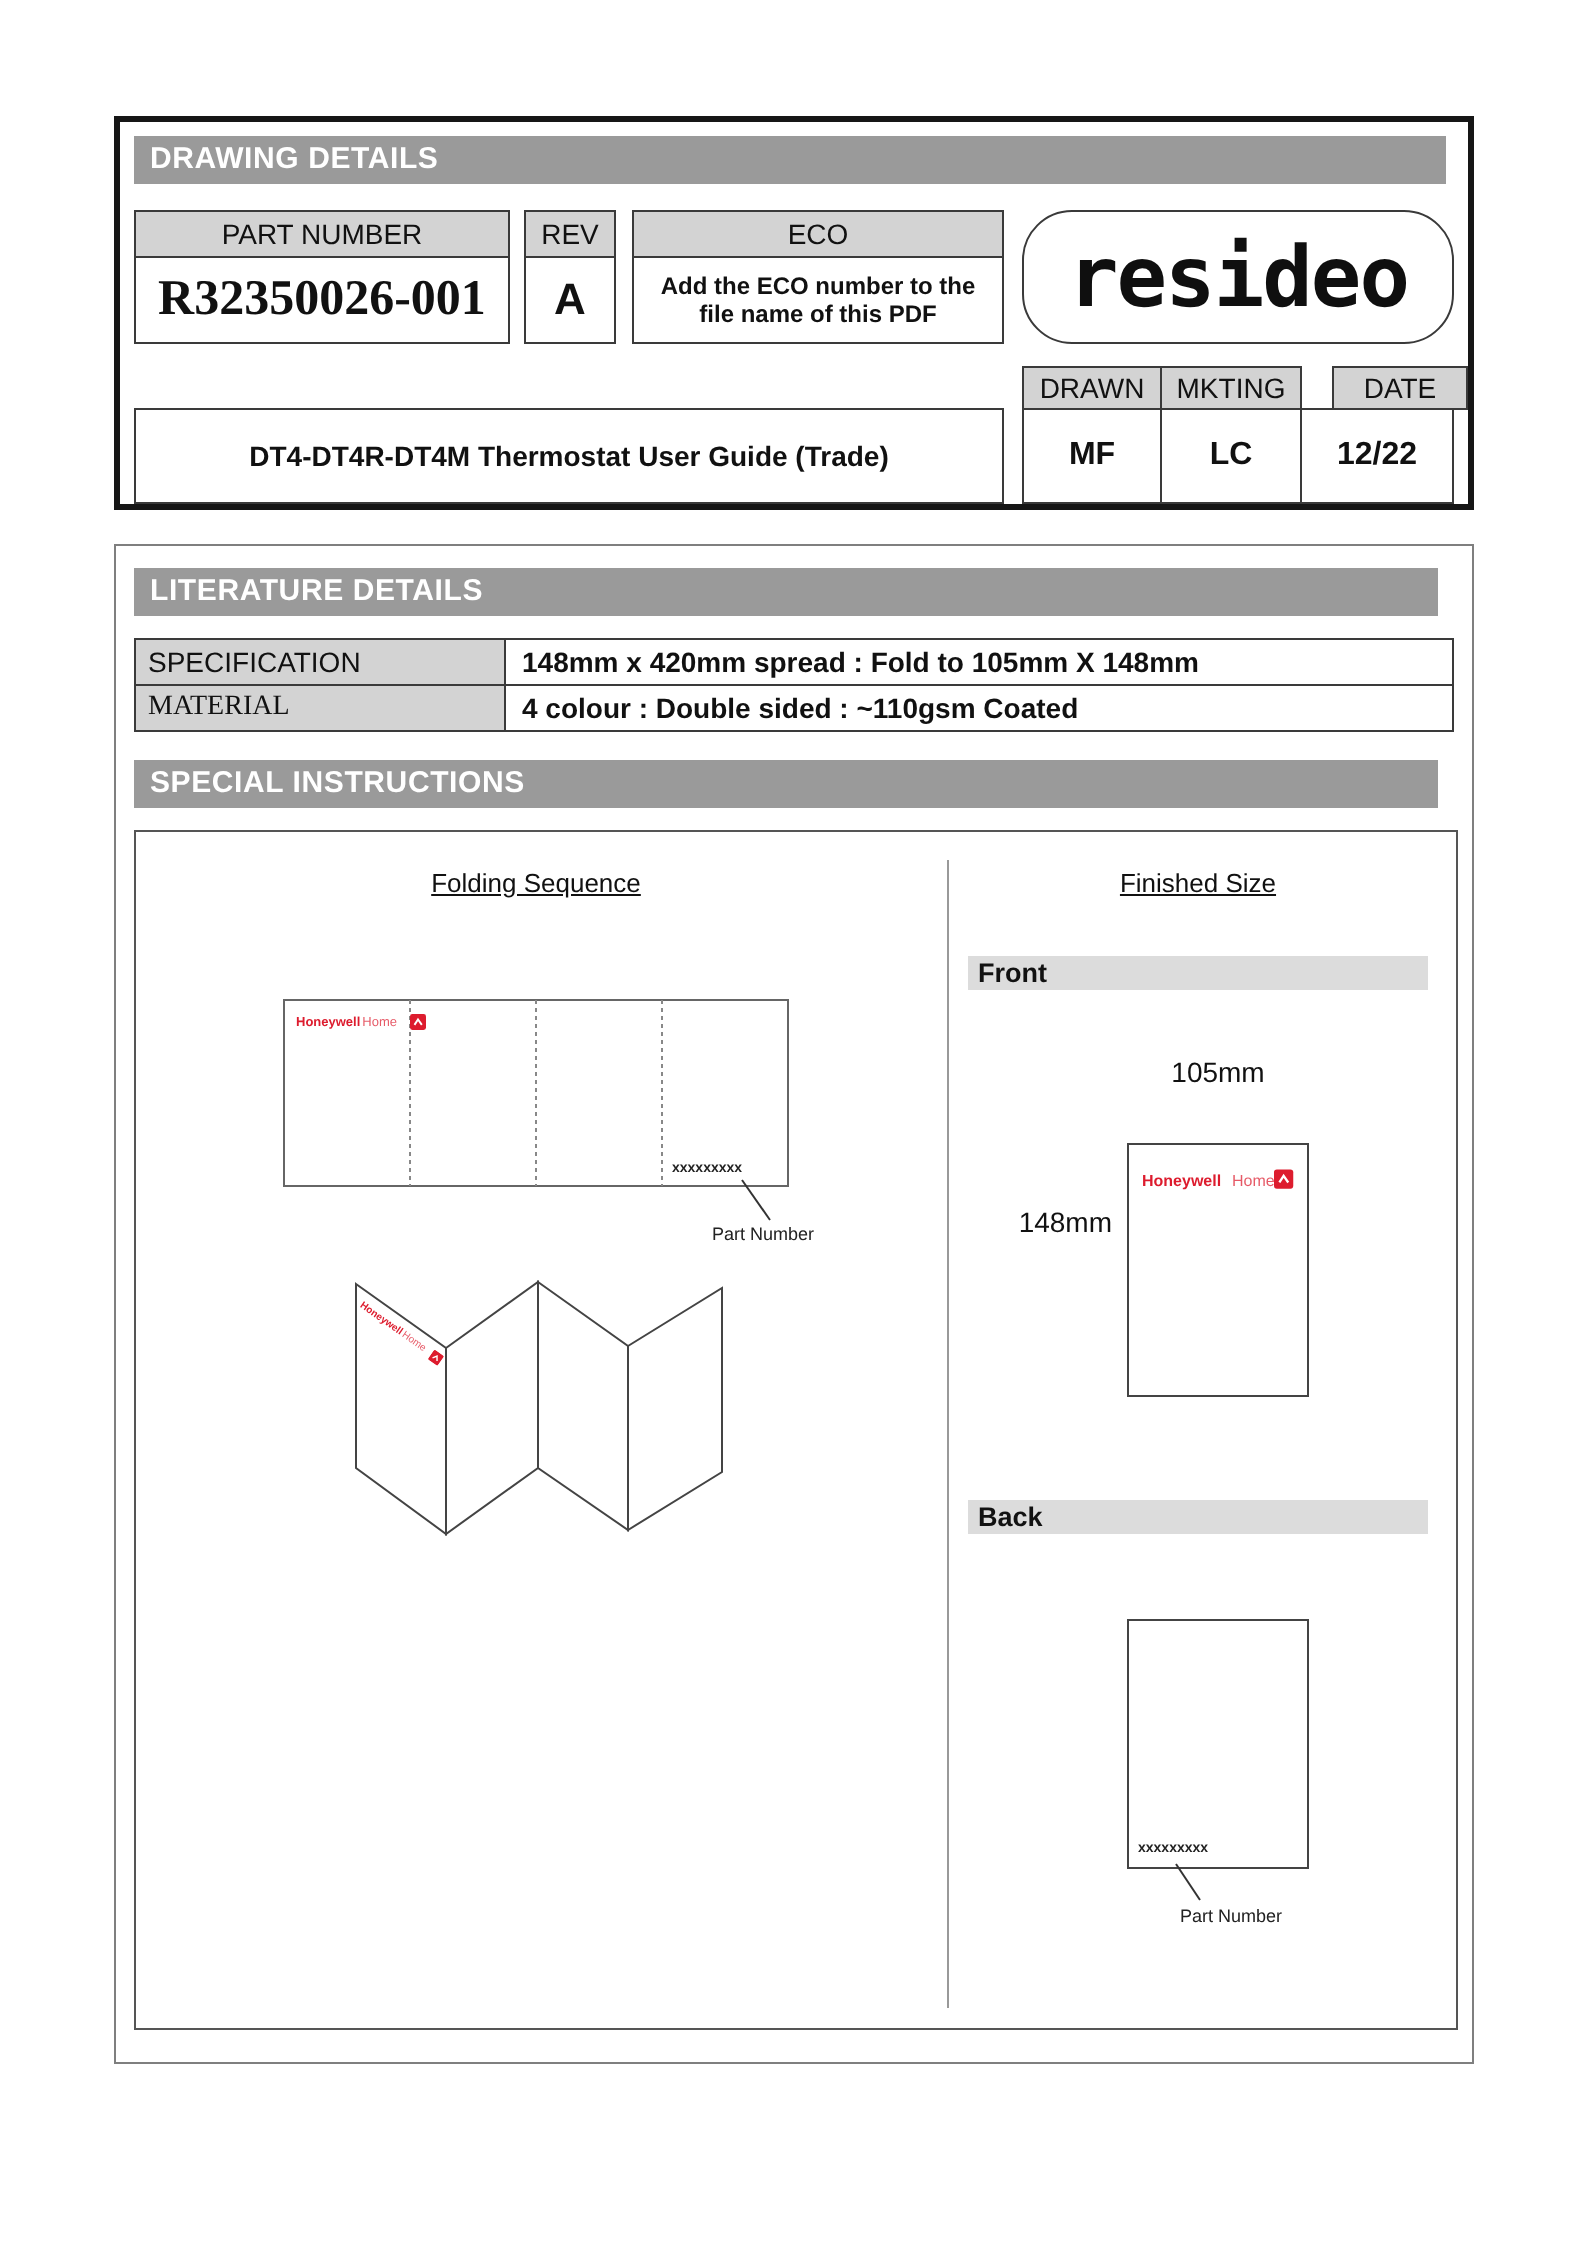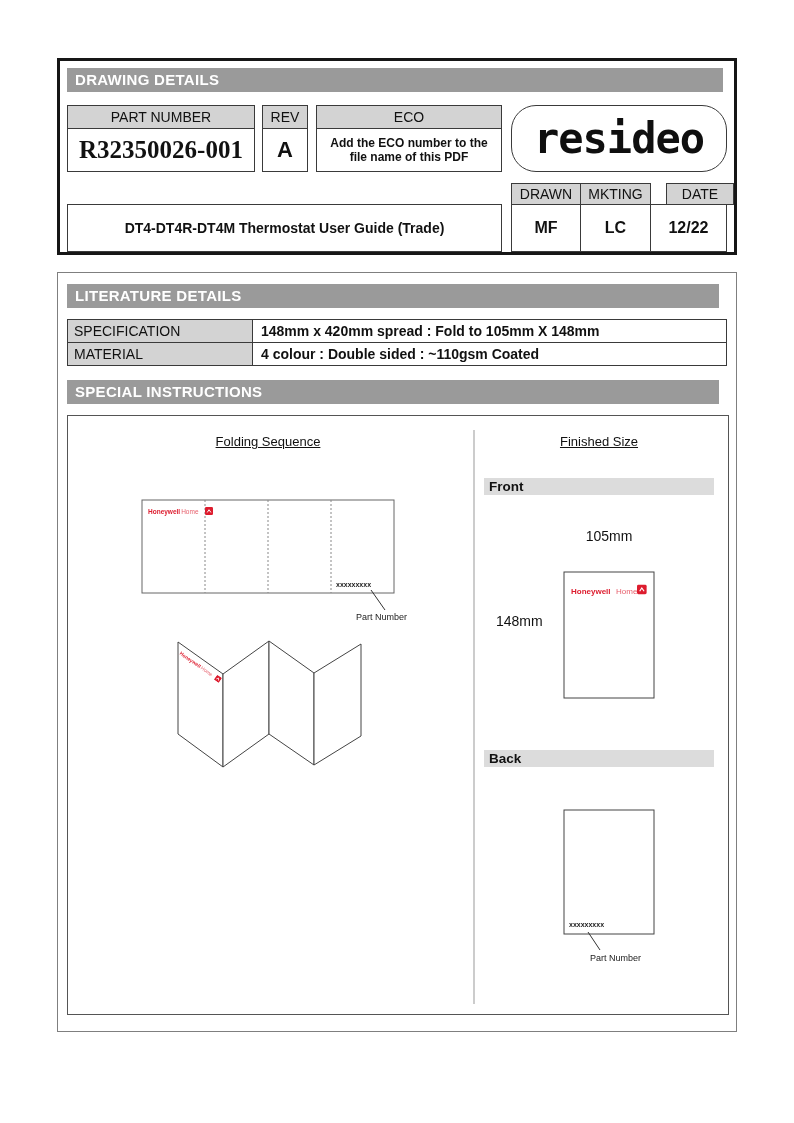--- a/index.html
+++ b/index.html
@@ -64,21 +64,21 @@
     <div class="cell val" style="left:451px;top:143px;width:70px;height:48px;font-size:16px;">MF</div>
     <div class="cell val" style="left:520px;top:143px;width:71px;height:48px;font-size:16px;">LC</div>
     <div class="cell val" style="left:590px;top:143px;width:77px;height:48px;font-size:16px;">12/22</div>
   </section>
 
   <section class="box lit-box">
     <div class="bar" style="left:9px;top:11px;width:652px;">LITERATURE DETAILS</div>
 
     <div class="cell hdr" style="left:9px;top:46px;width:186px;height:24px;justify-content:flex-start;padding-left:6px;">SPECIFICATION</div>
     <div class="cell val" style="left:194px;top:46px;width:475px;height:24px;font-size:14px;justify-content:flex-start;padding-left:8px;">148mm x 420mm spread : Fold to 105mm X 148mm</div>
-    <div class="cell hdr" style="left:9px;top:69px;width:186px;height:24px;justify-content:flex-start;padding-left:6px;">MATERIAL</div>
+    <div class="cell hdr" style="left:9px;top:69px;width:186px;height:24px;justify-content:flex-start;padding-left:6px;font-family:Liberation Serif, serif;">MATERIAL</div>
     <div class="cell val" style="left:194px;top:69px;width:475px;height:24px;font-size:14px;justify-content:flex-start;padding-left:8px;">4 colour : Double sided : ~110gsm Coated</div>
 
     <div class="bar" style="left:9px;top:107px;width:652px;">SPECIAL INSTRUCTIONS</div>
 
     <div class="diagram">
       <svg class="abs" style="left:0;top:0;" width="658" height="596" viewBox="0 0 658 596">
 
         <line x1="406" y1="14" x2="406" y2="588" stroke="#999" stroke-width="1"></line>
 
         <rect x="74" y="84" width="252" height="93" fill="#fff" stroke="#666" stroke-width="1"></rect>
@@ -118,21 +118,21 @@
           <rect x="0" y="0" width="10" height="10" rx="1.5" fill="#dd1c2e"></rect>
           <path d="M2.8 6.8 L5 3.4 L7.4 6.8" stroke="#fff" stroke-width="1.2" fill="none"></path>
         </svg>
       </div>
 
       <div class="dlabel utitle" style="left:416px;top:18px;width:230px;">Finished Size</div>
 
       <div class="side-bar" style="left:416px;top:62px;width:230px;">Front</div>
 
       <div class="dlabel dim" style="left:496px;top:112px;width:90px;text-align:center;">105mm</div>
-      <div class="dlabel dim" style="left:428px;top:197px;width:60px;text-align:left;">148mm</div>
+      <div class="dlabel dim" style="left:428px;top:187px;width:60px;text-align:right;">148mm</div>
 
       <div class="dlabel hwlogo" style="left:503px;top:164px;width:76px;justify-content:space-between;">
         <span>
           <span class="hw-b" style="font-size:8px;">Honeywell</span>
           <span class="hw-h" style="font-size:8px;">Home</span>
         </span>
         <svg width="11" height="11" viewBox="0 0 10 10">
           <rect x="0" y="0" width="10" height="10" rx="1.5" fill="#dd1c2e"></rect>
           <path d="M2.8 6.8 L5 3.4 L7.4 6.8" stroke="#fff" stroke-width="1.2" fill="none"></path>
         </svg>

